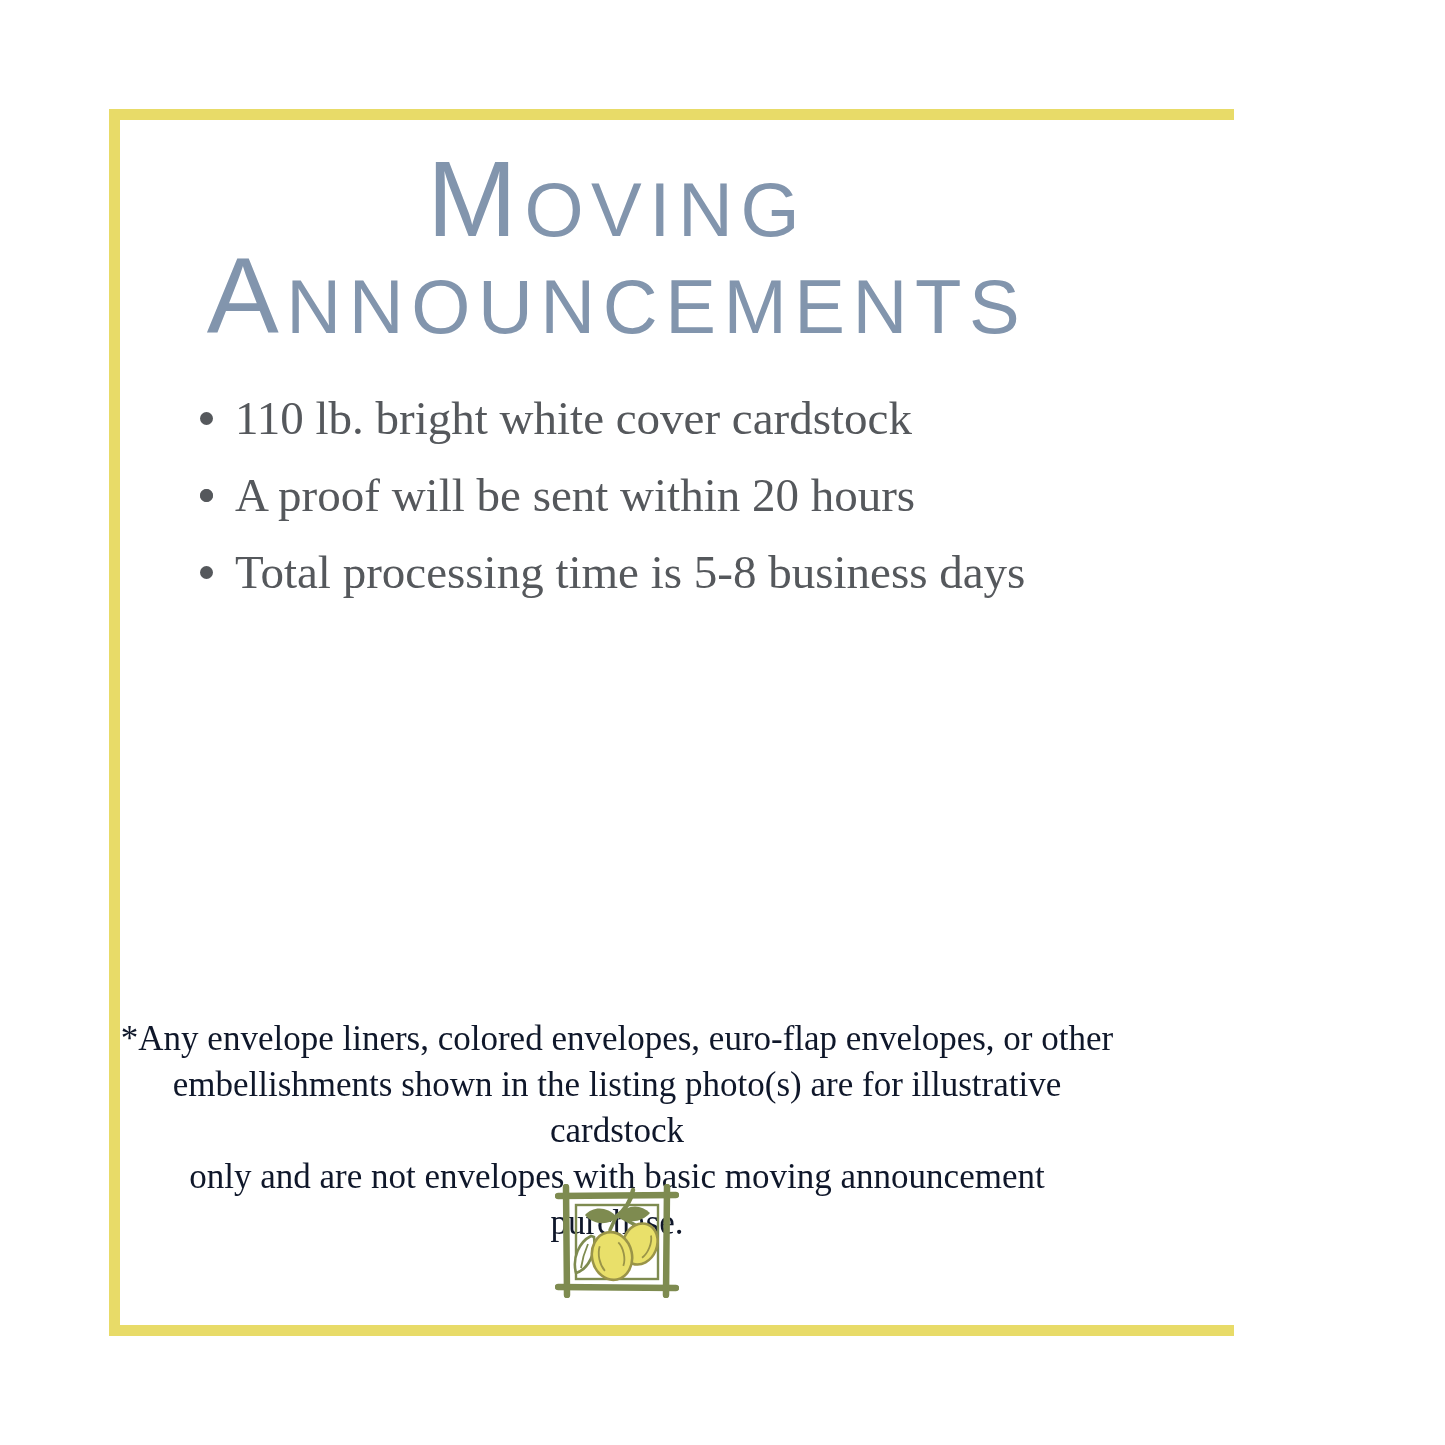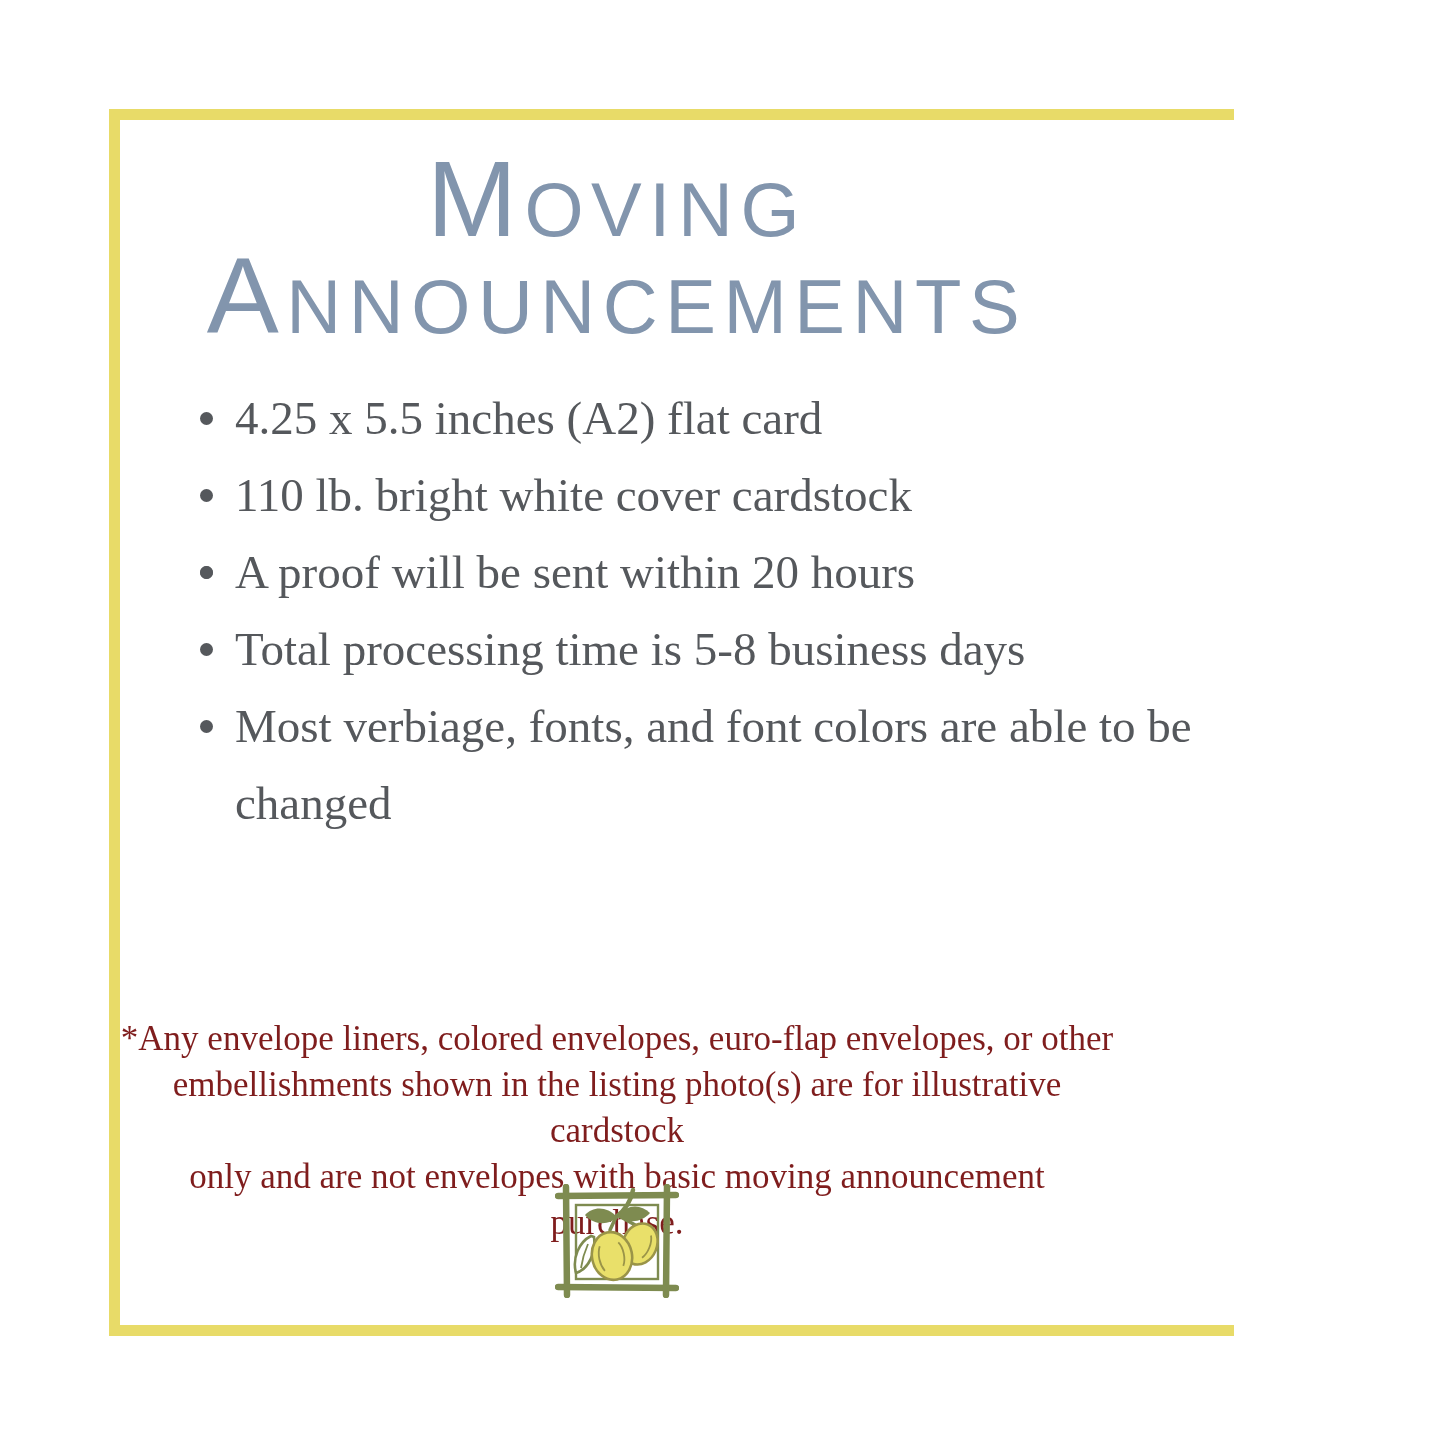--- a/index.html
+++ b/index.html
@@ -60,21 +60,21 @@
     background: #55585c;
   }
   .disclaimer {
     position: absolute;
     left: 120px;
     right: 120px;
     top: 1016px;
     text-align: center;
     font-size: 35px;
     line-height: 46px;
-    color: #7f1d1d;
+    color: #0f172a;
   }
   .disclaimer-line { display: block; }
   .logo {
     position: absolute;
     left: 50%;
     top: 1184px;
     transform: translateX(-50%);
     width: 124px;
     height: 114px;
   }
@@ -88,40 +88,32 @@
   <div class="border-frame"></div>
 
   <h1 class="title">
     <span class="title-line">Moving</span>
     <span class="title-line">Announcements</span>
   </h1>
 
   <ul class="details">
     <li>
       <span class="bullet"></span>
-      <span>4.25 x 5.5 inches (A2) flat card</span>
-    </li>
-    <li>
-      <span class="bullet"></span>
       <span>110 lb. bright white cover cardstock</span>
     </li>
     <li>
       <span class="bullet"></span>
     </li>
     <li>
       <span class="bullet"></span>
       <span>A proof will be sent within 20 hours</span>
     </li>
     <li>
       <span class="bullet"></span>
       <span>Total processing time is 5-8 business days</span>
-    </li>
-    <li>
-      <span class="bullet"></span>
-      <span>Most verbiage, fonts, and font colors are able to be changed</span>
     </li>
   </ul>
 
   <p class="disclaimer">
     <span class="disclaimer-line">*Any envelope liners, colored envelopes, euro-flap envelopes, or other</span>
     <span class="disclaimer-line">embellishments shown in the listing photo(s) are for illustrative cardstock</span>
     <span class="disclaimer-line">only and are not envelopes with basic moving announcement purchase.</span>
   </p>
 
   <div class="logo">

